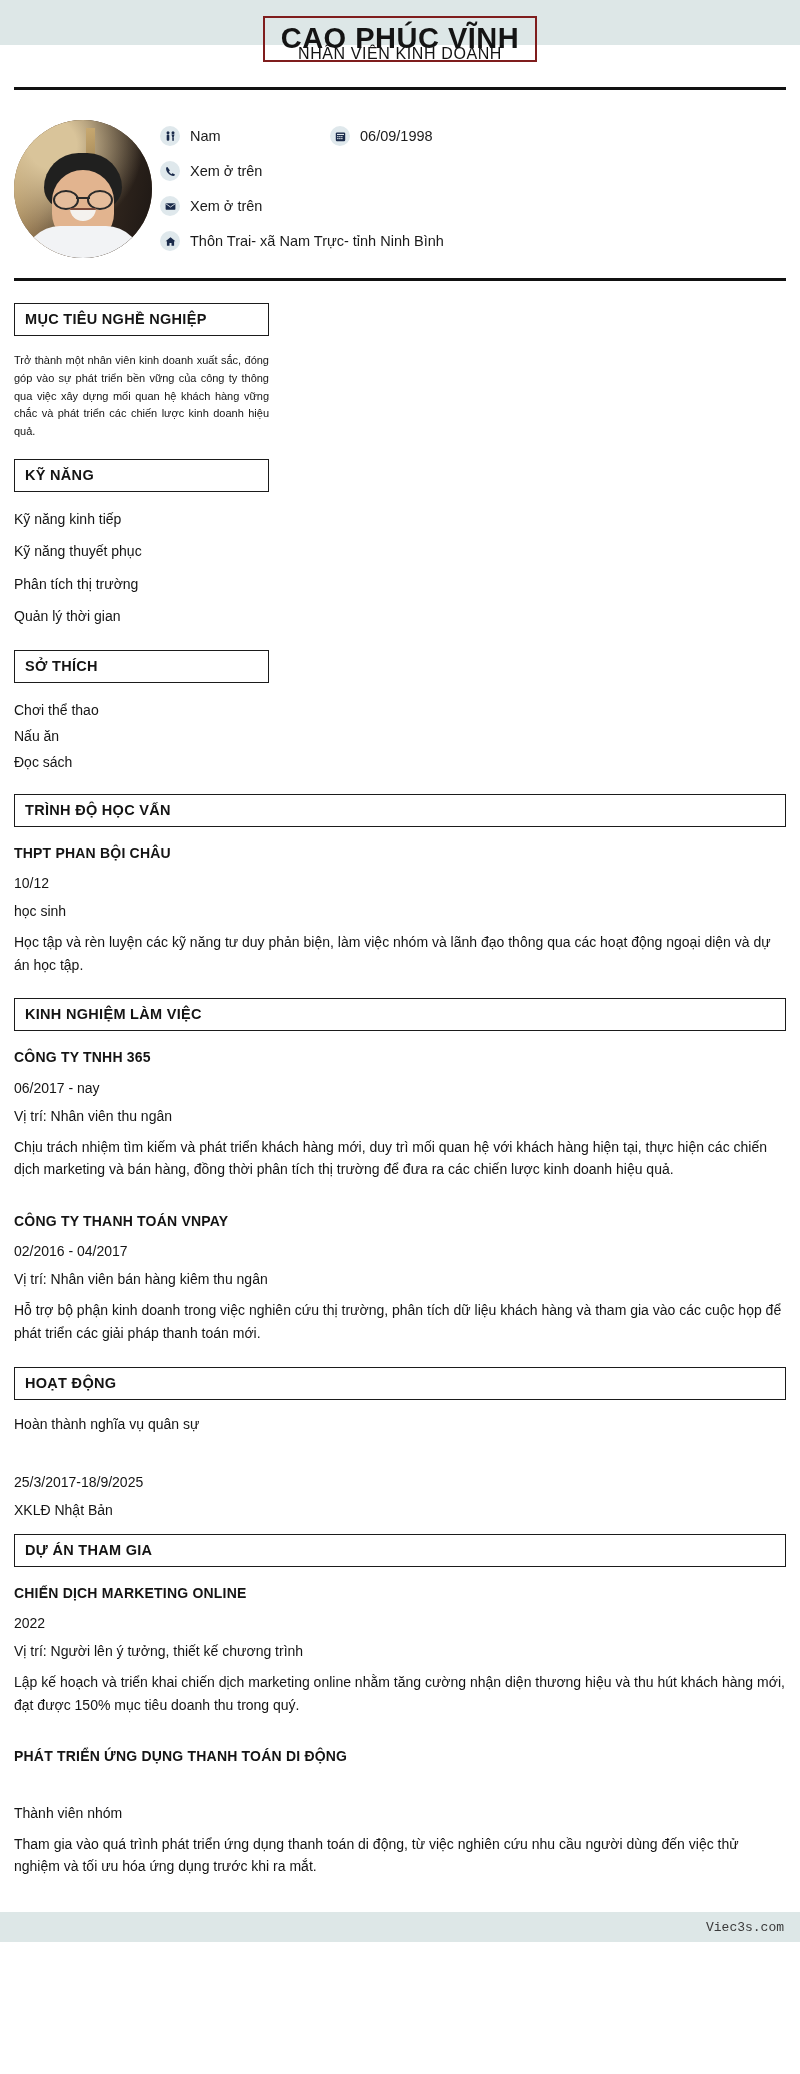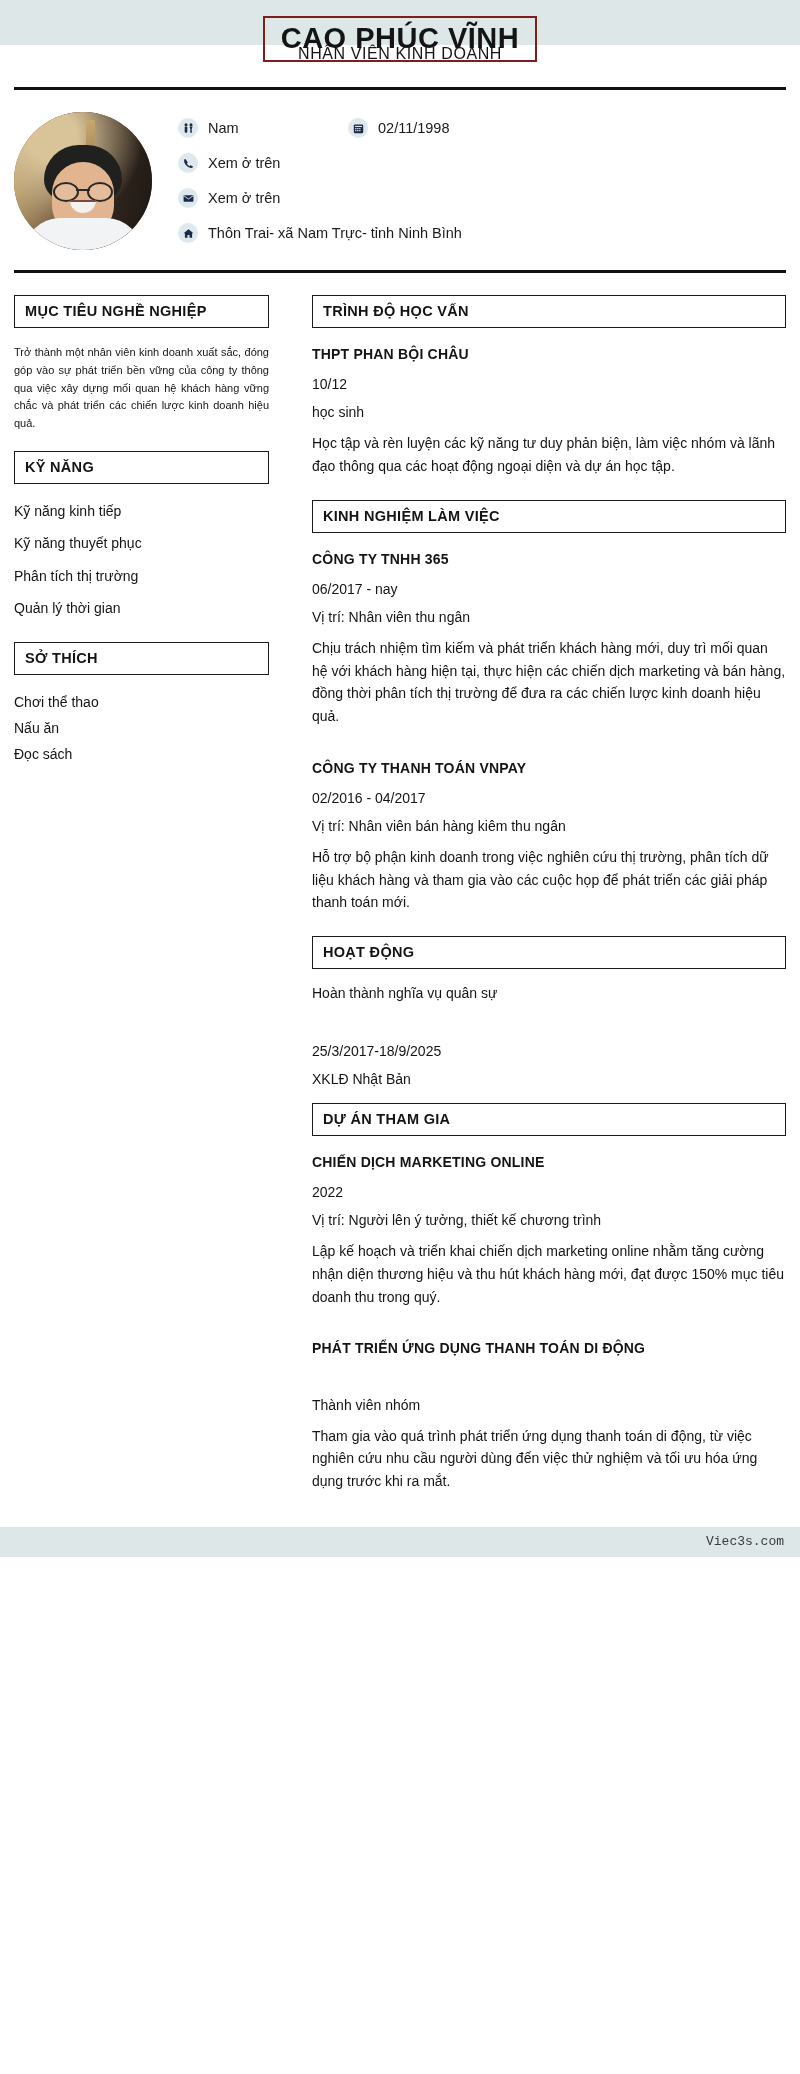--- a/index.html
+++ b/index.html
@@ -58,22 +58,22 @@
   .rule-thick{
     border:0;
     border-top:3px solid #111;
     margin:0 14px;
   }
 
   
   .identity{
     display:flex;
     align-items:flex-start;
-    padding:22px 14px 20px 14px;
-    gap:26px;
+    padding:30px 14px 20px 14px;
+    gap:8px;
   }
   .avatar{
     width:138px;
     height:138px;
     border-radius:50%;
     flex:0 0 138px;
     overflow:hidden;
     position:relative;
     background:#6b5742;
   }
@@ -144,22 +144,23 @@
     background:#dfe8ec;
     display:flex;align-items:center;justify-content:center;
     color:#1a2a4a;
   }
   .ic svg{display:block;}
 
   
   .columns{
     display:flex;
     padding:0 14px;
-    gap:43px;
+    gap:16px;
     align-items:flex-start;
+    flex-direction:column;
   }
   .col-left{width:255px;flex:0 0 255px;}
   .col-right{flex:1;}
 
   .sec-head{
     border:1.5px solid #1b1b1b;
     padding:7px 10px 8px 10px;
     font-size:14.5px;
     font-weight:bold;
     letter-spacing:0.3px;
@@ -278,21 +279,21 @@
               <rect x="0.8" y="1.4" width="9.4" height="8.8" rx="1.2"></rect>
               <rect x="2" y="2.9" width="7" height="1.1" fill="#dfe8ec"></rect>
               <rect x="2.2" y="5" width="1.3" height="1.2" fill="#dfe8ec"></rect>
               <rect x="4.2" y="5" width="1.3" height="1.2" fill="#dfe8ec"></rect>
               <rect x="6.2" y="5" width="1.3" height="1.2" fill="#dfe8ec"></rect>
               <rect x="2.2" y="7" width="1.3" height="1.2" fill="#dfe8ec"></rect>
               <rect x="4.2" y="7" width="1.3" height="1.2" fill="#dfe8ec"></rect>
               <rect x="6.2" y="7" width="1.3" height="1.2" fill="#dfe8ec"></rect>
             </svg>
           </span>
-          <span>02/11/1998</span>
+          <span>06/09/1998</span>
         </div>
 
         <div class="c-item full">
           <span class="ic">
             <svg width="11" height="11" viewBox="0 0 11 11" fill="currentColor">
               <path d="M2.2 1.1c-.5 0-1.1.6-1.1 1.4 0 3.7 3.7 7.4 7.4 7.4.8 0 1.4-.6 1.4-1.1 0-.2-.1-.4-.3-.5L7.9 7.4c-.3-.2-.6-.1-.8.1l-.6.7c-1.2-.6-2.1-1.5-2.7-2.7l.7-.6c.2-.2.3-.5.1-.8L2.7 1.4c-.1-.2-.3-.3-.5-.3z"></path>
             </svg>
           </span>
           <span>Xem ở trên</span>
         </div>

